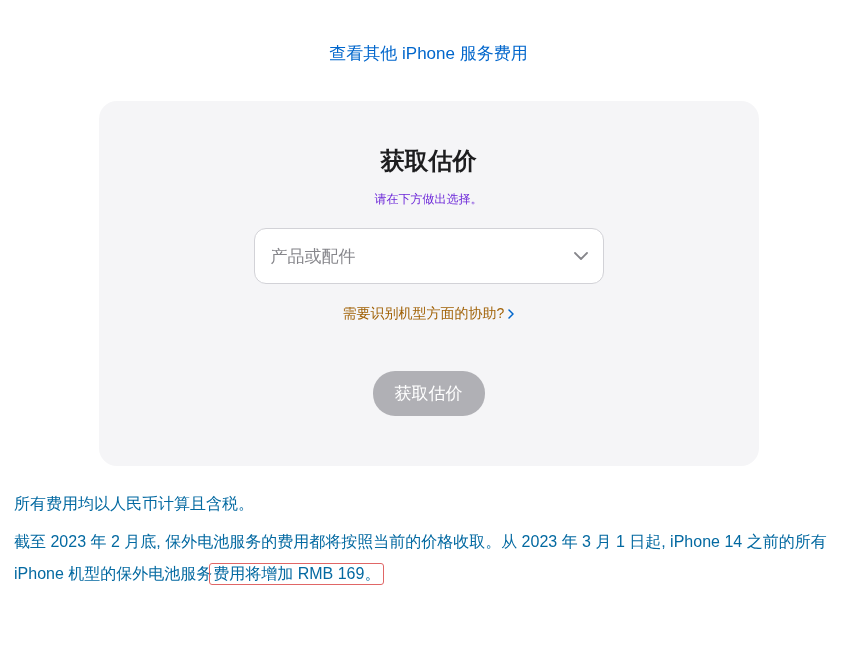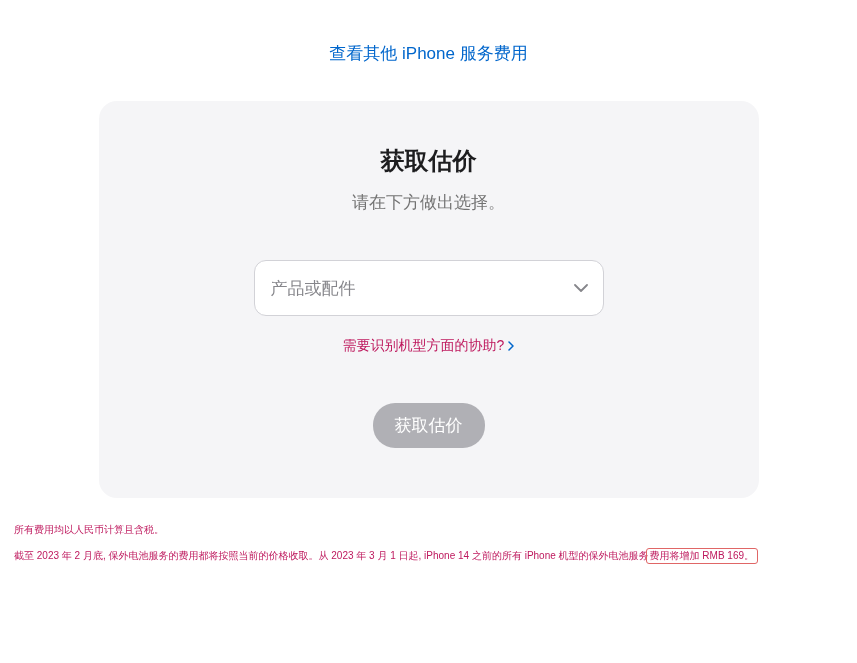--- a/index.html
+++ b/index.html
@@ -36,23 +36,23 @@
       padding: 44px 40px 50px;
       text-align: center;
     }
     .card-title {
       font-size: 24px;
       font-weight: 600;
       color: #1d1d1f;
       margin-bottom: 14px;
     }
     .card-subtitle {
-      font-size: 17px;
-      color: #737373;
-      margin-bottom: 46px;
+      font-size: 12px;
+      color: #6d28d9;
+      margin-bottom: 20px;
     }
     .select-group {
       max-width: 350px;
       margin: 0 auto;
     }
     .select-box {
       position: relative;
       margin-bottom: 20px;
     }
     .select-input {
@@ -81,21 +81,21 @@
     .chevron svg {
       width: 14px;
       height: 8px;
       display: block;
     }
     .help-link {
       margin-top: 2px;
       margin-bottom: 48px;
     }
     .help-link a {
-      color: #be185d;
+      color: #a16207;
       font-size: 14px;
       text-decoration: none;
       display: inline-flex;
       align-items: center;
       gap: 4px;
     }
     .help-link .chev-right {
       display: inline-block;
     }
     .help-link .chev-right svg {
@@ -112,22 +112,22 @@
       padding: 11px 22px;
       font-size: 17px;
       cursor: not-allowed;
     }
     .footnotes {
       max-width: 833px;
       margin: 22px auto 0;
       padding: 0 2px;
     }
     .footnote {
-      font-size: 10px;
-      color: #be185d;
+      font-size: 16px;
+      color: #0369a1;
       line-height: 2.0;
       margin-bottom: 6px;
     }
     .highlight-box {
       display: inline;
       border: 1px solid #e06666;
       border-radius: 3px;
       padding: 1px 3px 2px 3px;
       margin-left: -3px;
     }

